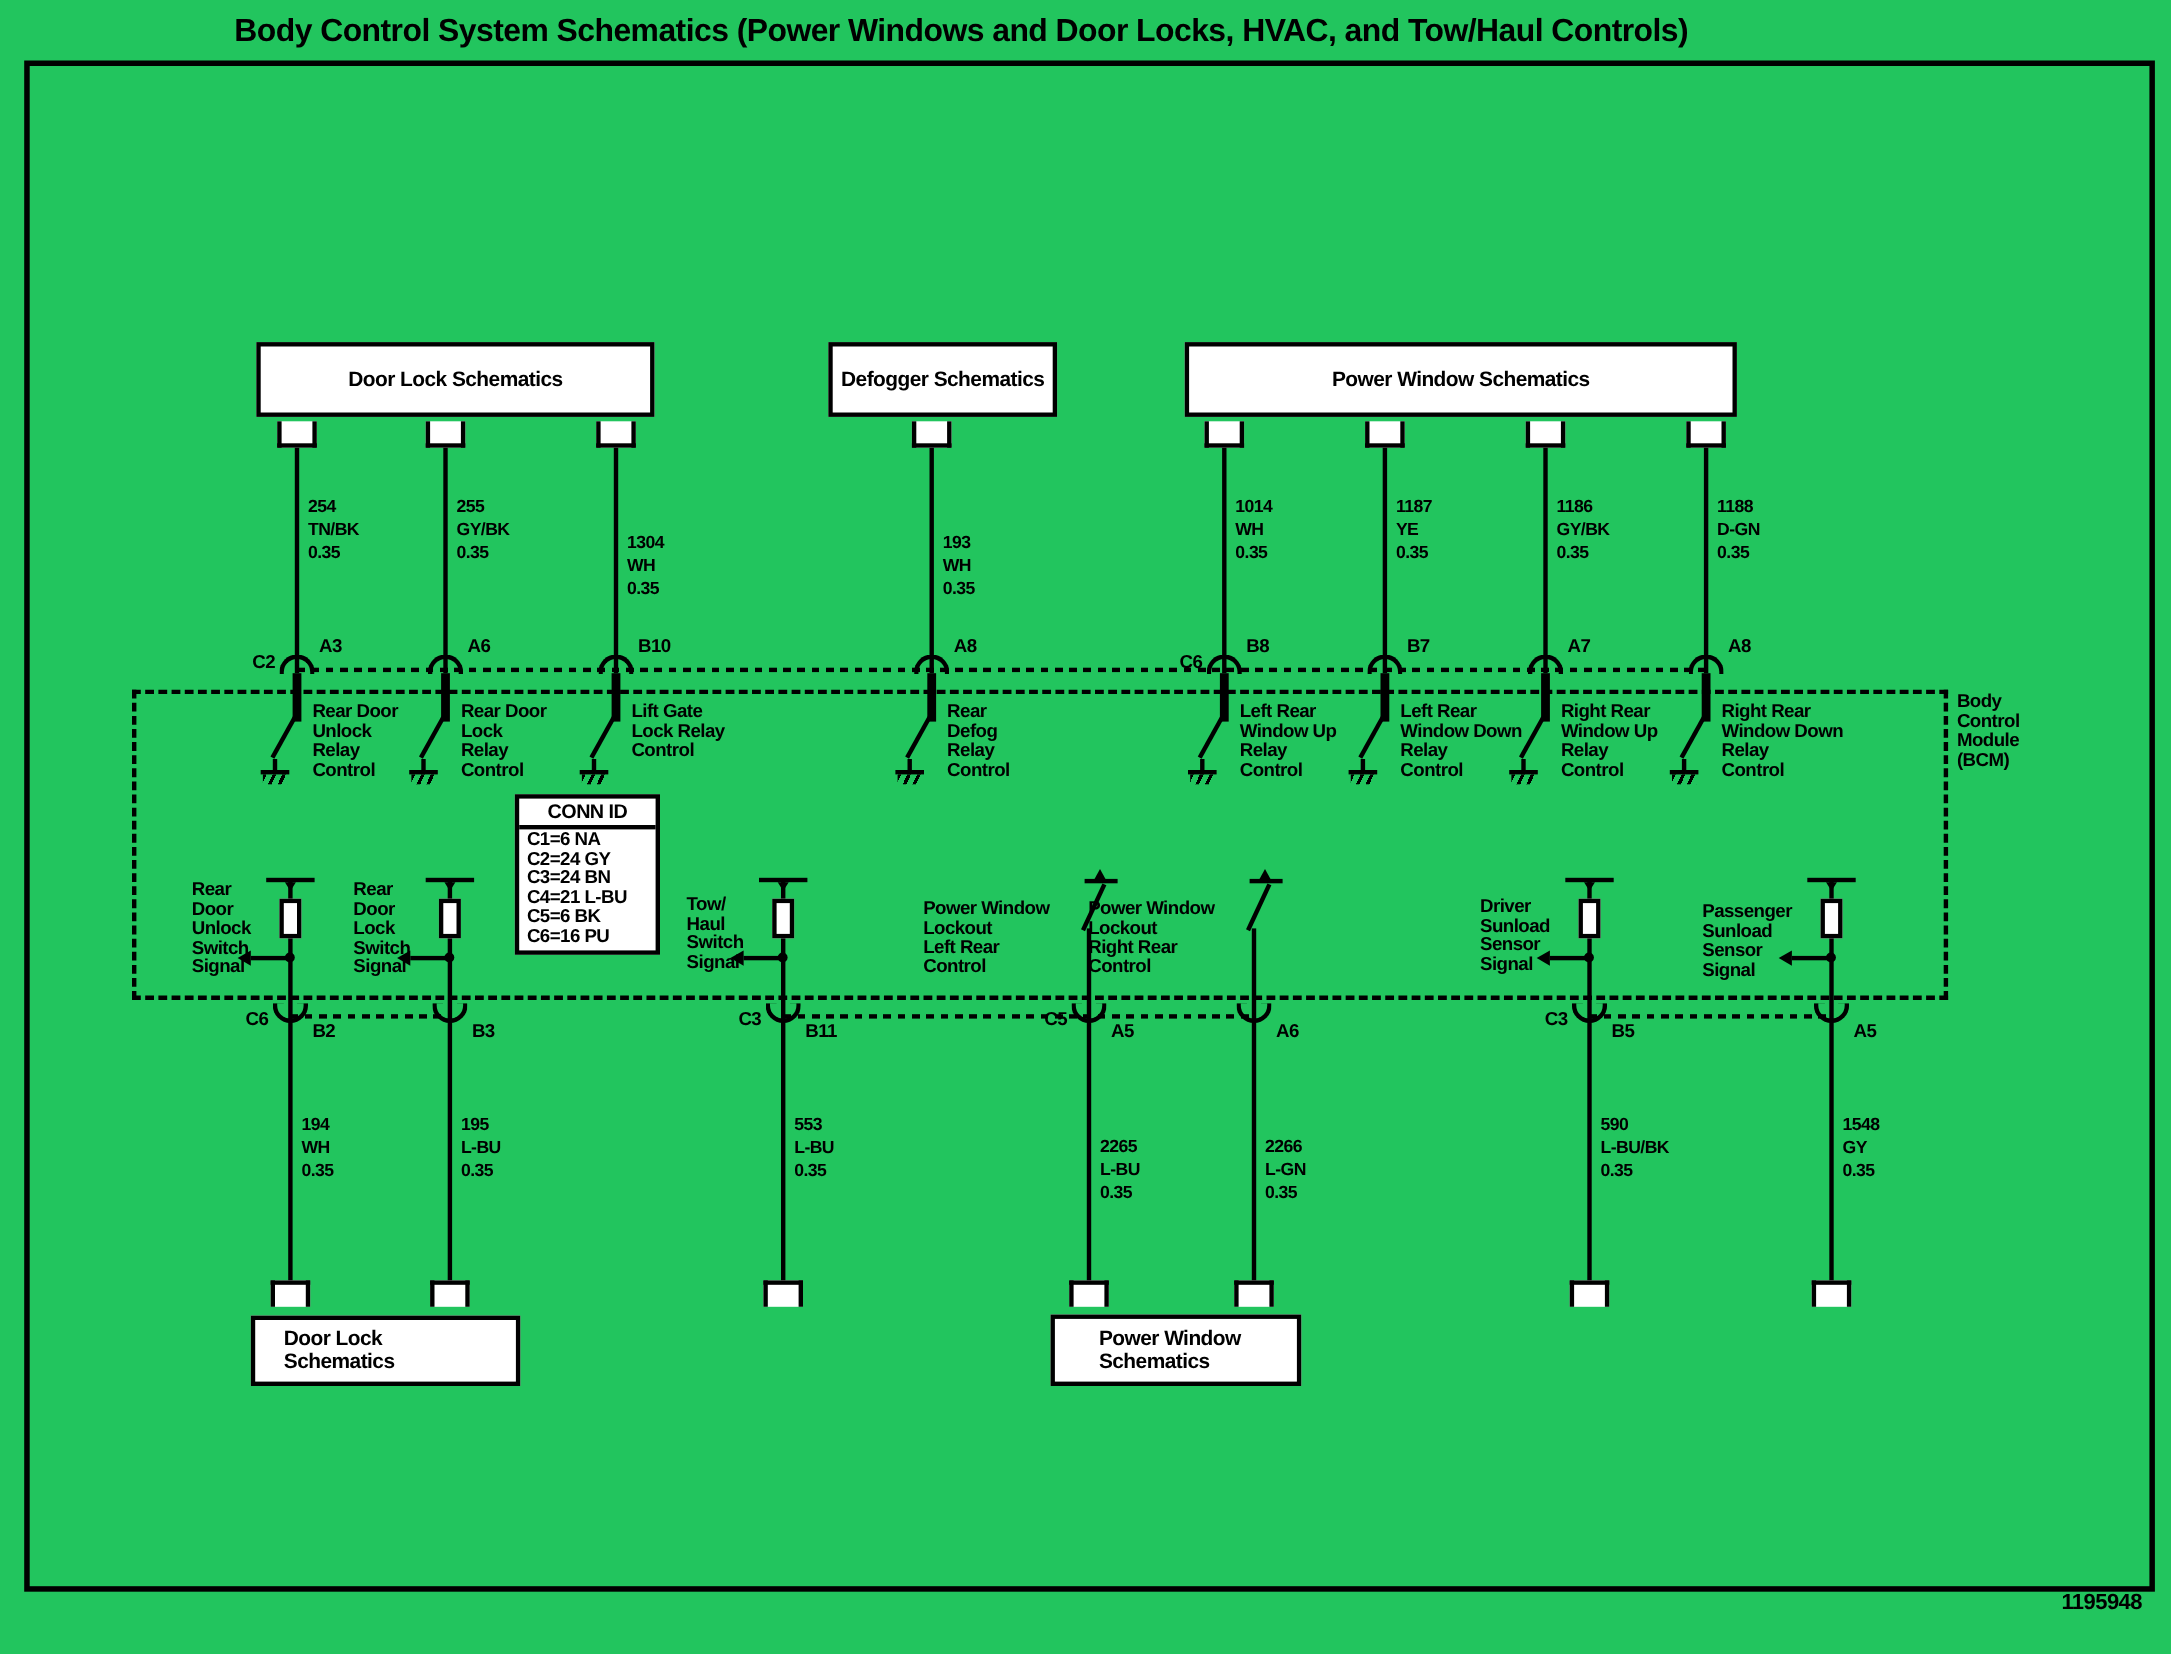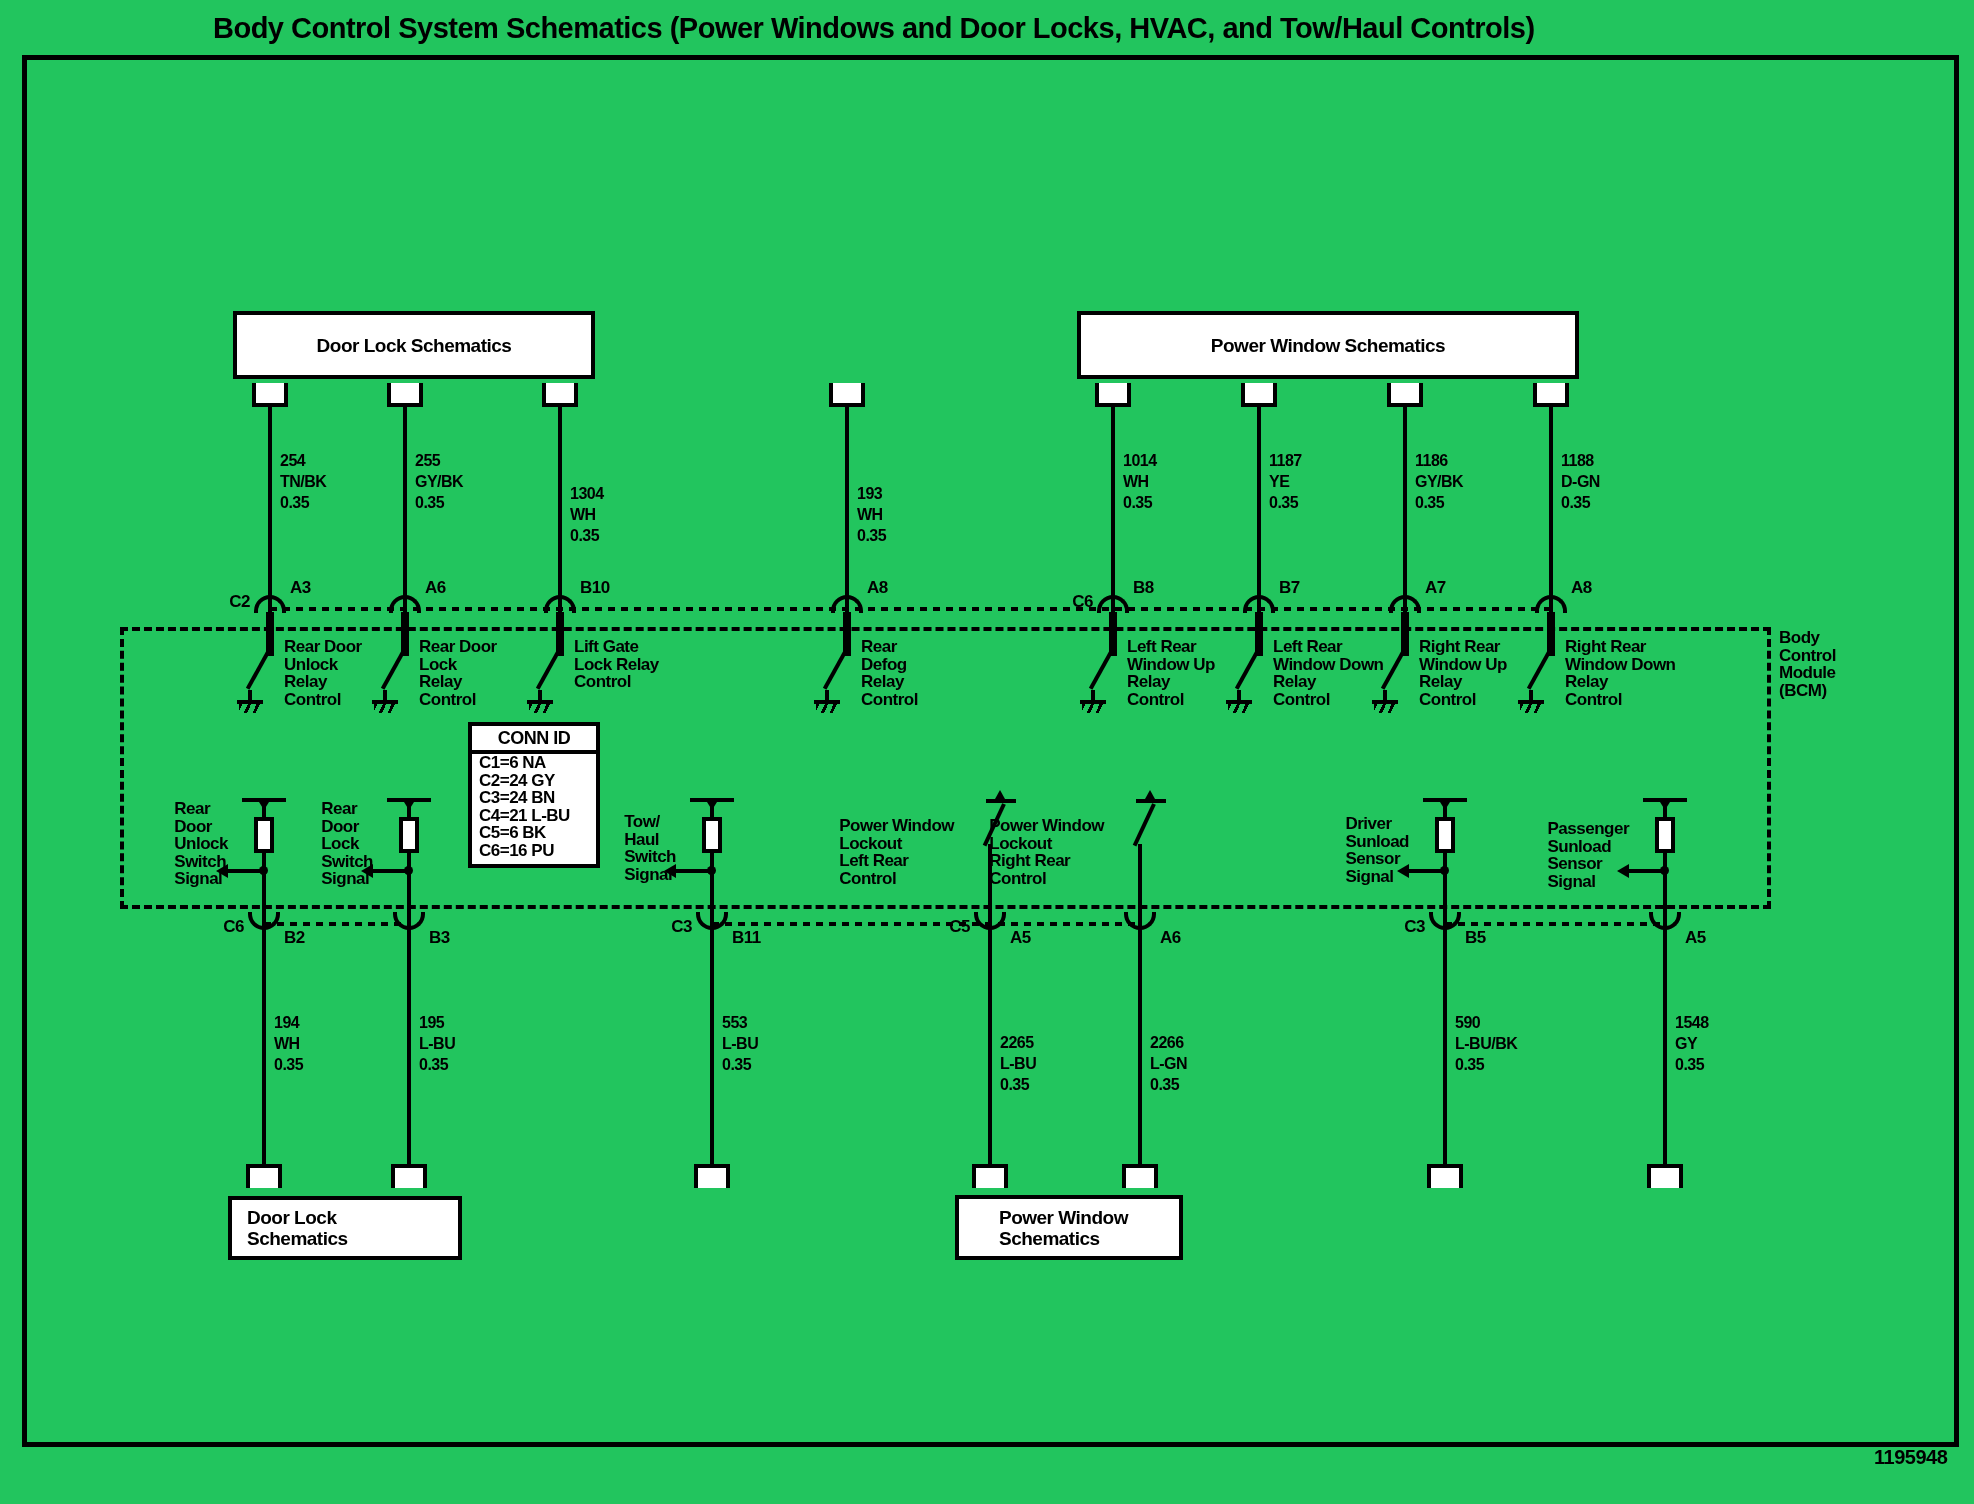--- a/index.html
+++ b/index.html
@@ -53,20 +53,21 @@
   .pn{position:absolute;left:1874px;top:1446px;font-size:20px}
 </style>
 </head>
 <body>
 
 <div class="page">
   <div class="title">Body Control System Schematics (Power Windows and Door Locks, HVAC, and Tow/Haul Controls)</div>
   <div class="frame"></div>
 
   <div class="box c" style="left:233px;top:311px;width:354px;height:60px"><span>Door Lock Schematics</span></div>
+  <div class="box c" style="left:753px;top:311px;width:200px;height:60px"><span>Defogger Schematics</span></div>
   <div class="box c" style="left:1077px;top:311px;width:494px;height:60px"><span>Power Window Schematics</span></div>
 
   <div class="bcm"></div>
   <div class="bcmlbl">Body
 Control
 Module
 (BCM)</div>
 
   <div class="dots" style="left:270px;top:607px;width:1281px"></div>
   <div class="dots" style="left:264px;top:922px;width:145px"></div>
@@ -366,19 +367,19 @@
     <div class="arc-b"></div>
     <div class="pin pinb">A5</div>
     <div class="wl" style="top:1012px">
       <div>1548</div>
         <div>GY</div>
         <div>0.35</div>
     </div>
     <div class="brk-b"></div>
   </div>
 
-  <div class="box" style="left:228px;top:1196px;width:211px;height:56px;padding-left:15px"><span>Door Lock
+  <div class="box" style="left:228px;top:1196px;width:211px;height:56px;padding-left:26px"><span>Door Lock
 Schematics</span></div>
   <div class="box" style="left:955px;top:1195px;width:180px;height:57px;padding-left:40px"><span>Power Window
 Schematics</span></div>
 
   <div class="pn">1195948</div>
 </div>
 
 </body></html>

